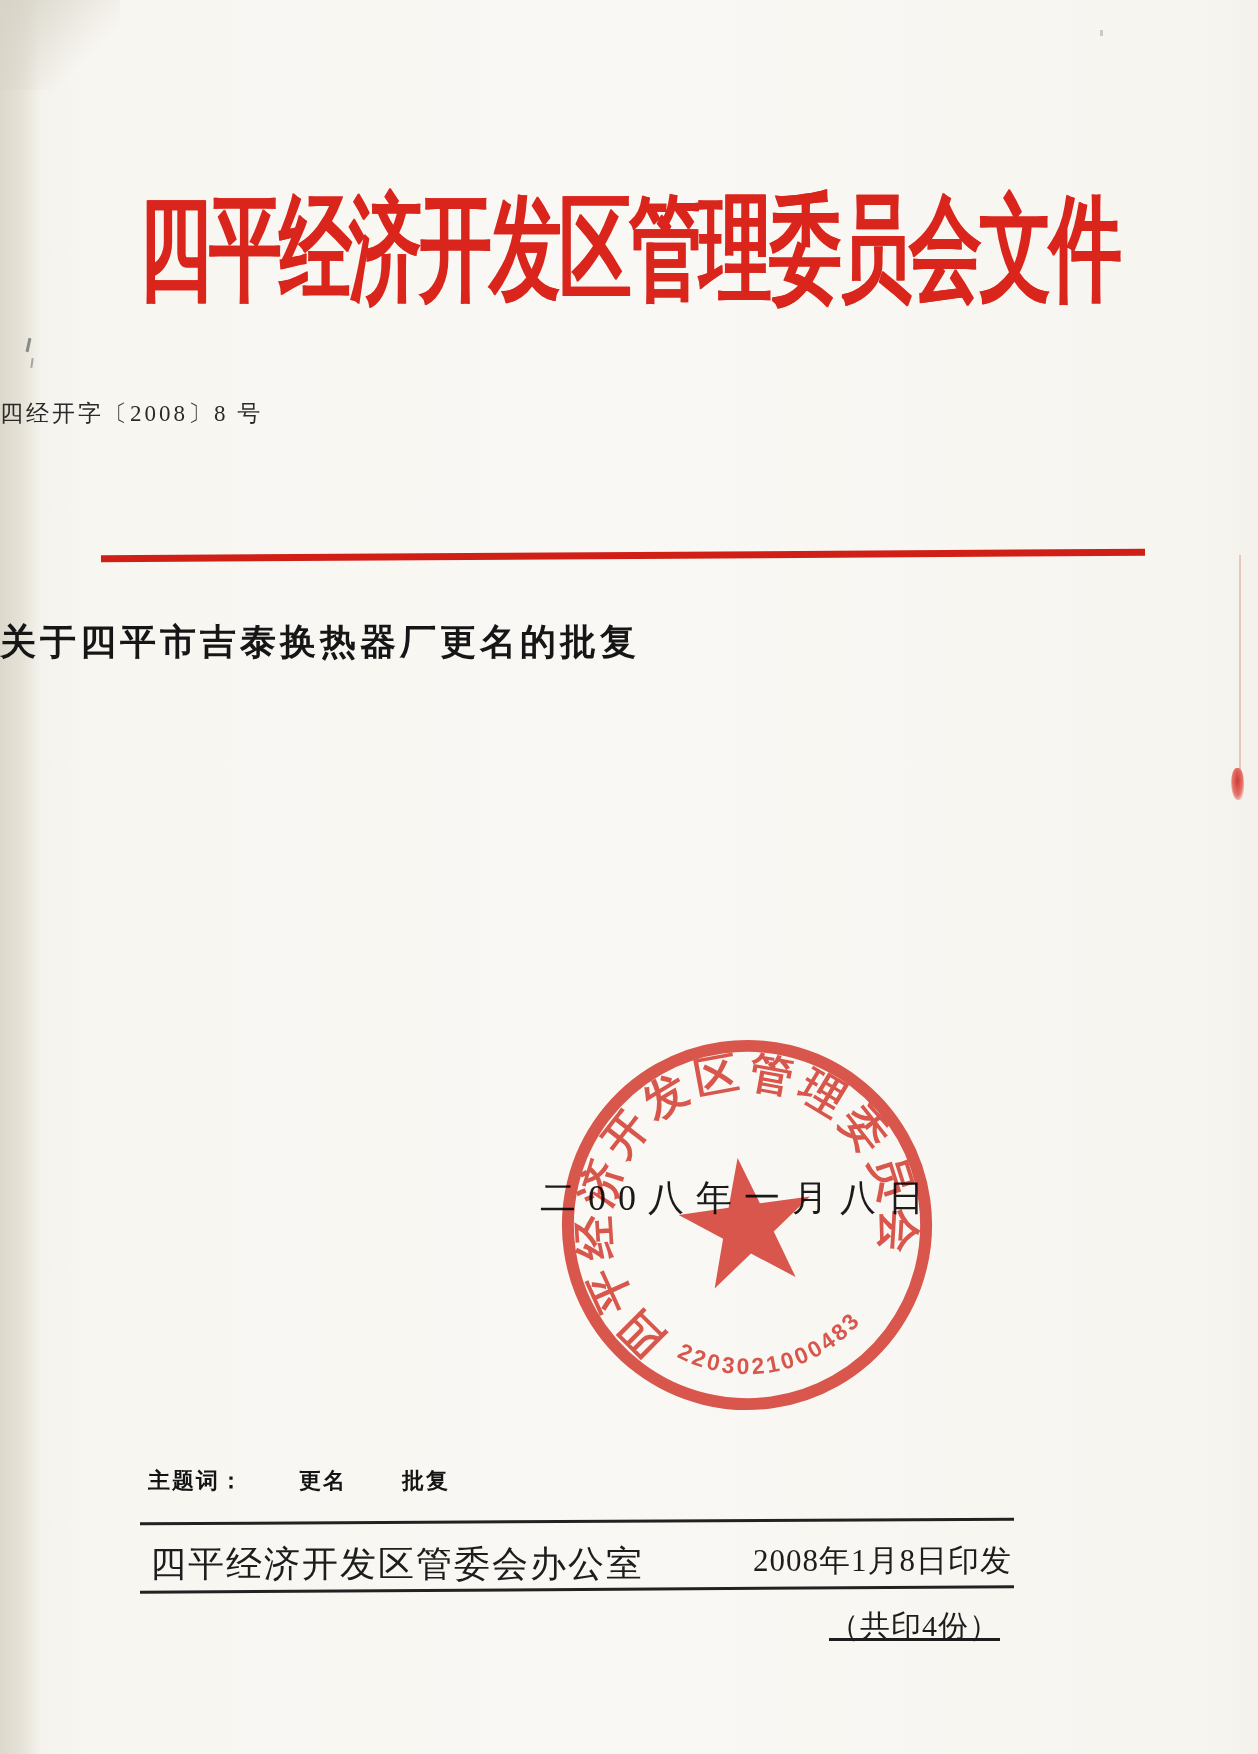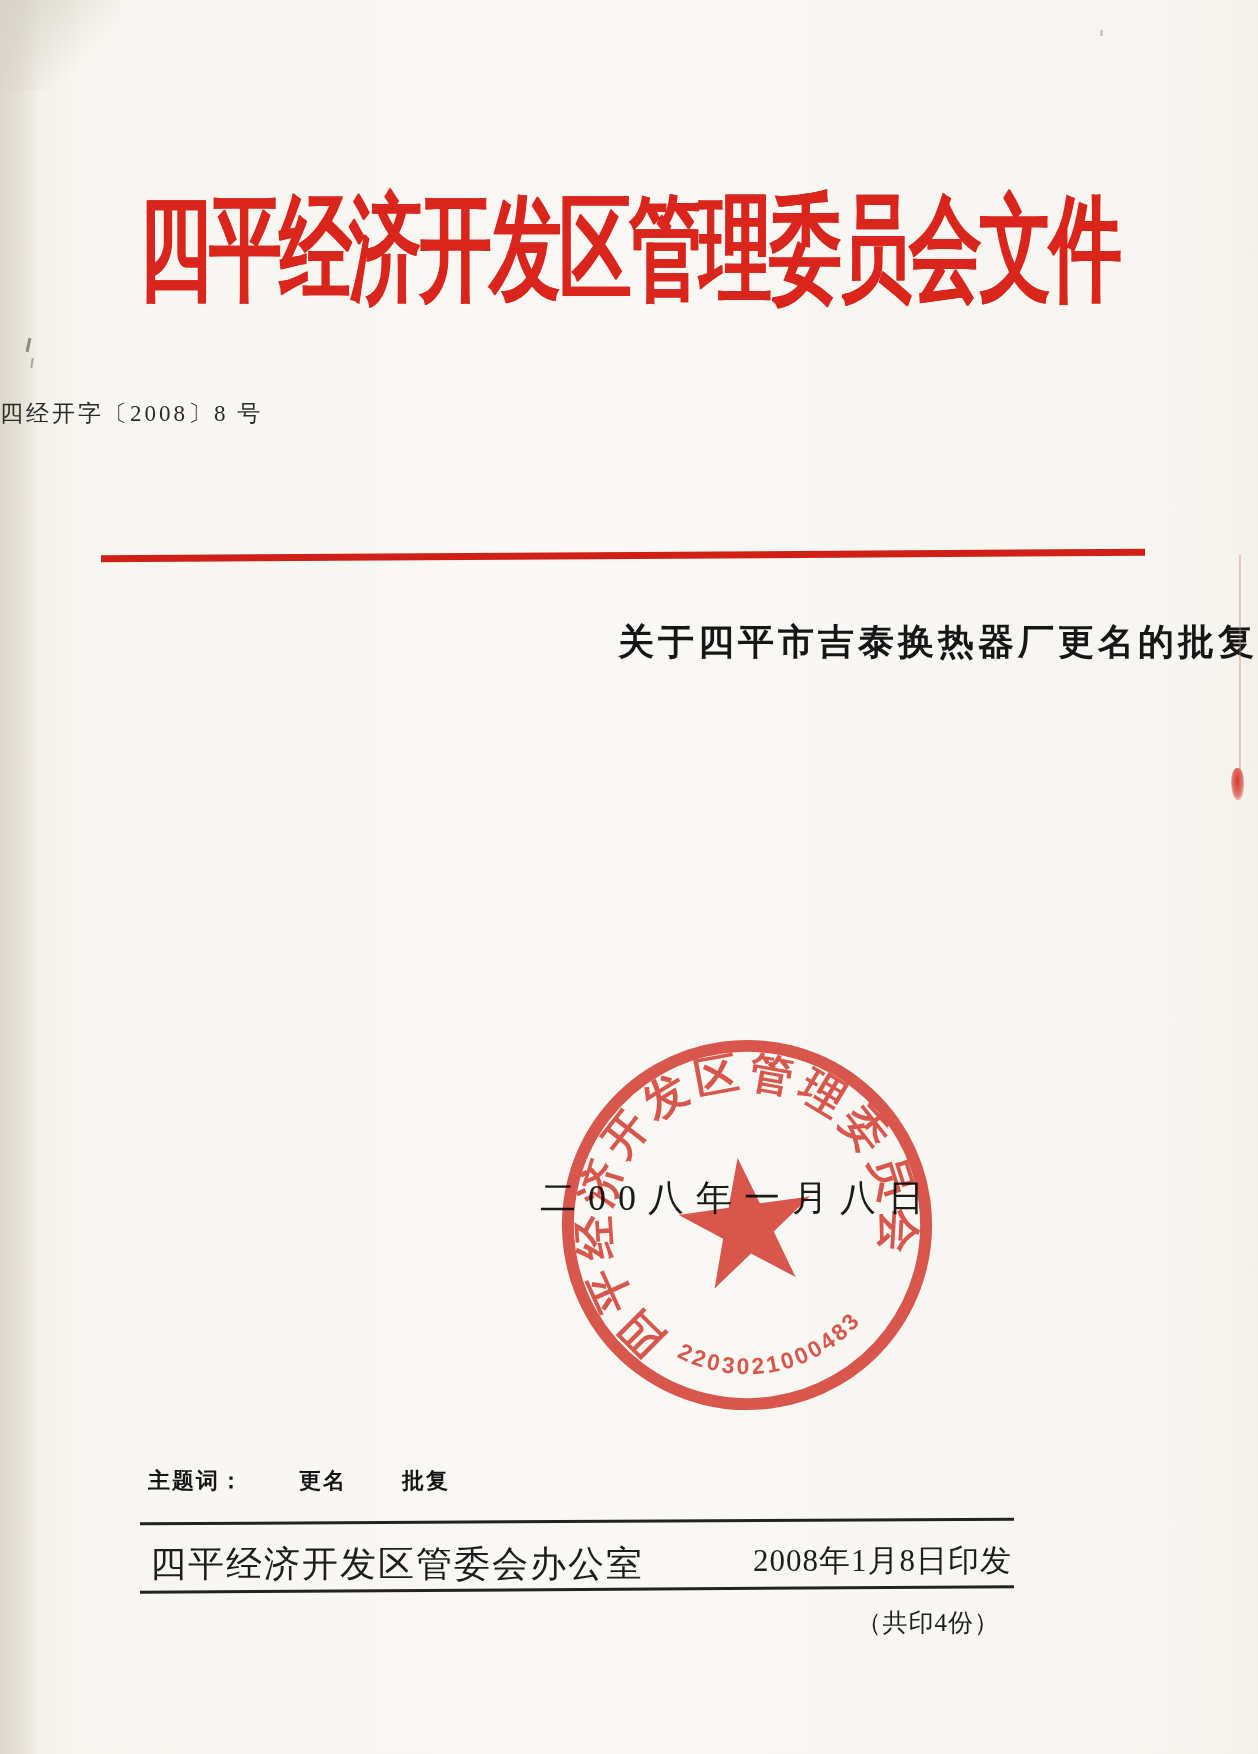--- a/index.html
+++ b/index.html
@@ -39,21 +39,21 @@
     font-size:23px;color:#2a2a2a;
     letter-spacing:3px;
   }
   .red-rule{
     position:absolute;left:101px;top:552px;width:1044px;height:7px;
     background:#cf1f16;
     transform:rotate(-0.35deg);
   }
   .doc-title{
     position:absolute;left:0;top:618px;width:100%;
-    text-align:right;
+    text-align:left;
     font-family:"Liberation Sans", sans-serif;
     font-weight:bold;
     font-size:36px;color:#161616;
     letter-spacing:4px;
   }
   .body-block{
     position:absolute;left:113px;top:712px;width:975px;
     font-size:33px;color:#1c1c1c;
     letter-spacing:1px;
   }
@@ -90,21 +90,21 @@
   .footer-office{
     position:absolute;left:150px;top:1540px;
     font-size:36px;color:#1d1d1d;letter-spacing:2px;
   }
   .footer-date{
     position:absolute;right:246px;top:1540px;
     font-size:31px;color:#1d1d1d;letter-spacing:1px;
   }
   .footer-copies{
     position:absolute;right:258px;top:1606px;
-    font-size:25px;color:#1d1d1d;letter-spacing:1px;
+    font-size:30px;color:#1d1d1d;letter-spacing:1px;text-decoration:underline;
   }
   
   .right-crease{
     position:absolute;left:1239px;top:555px;width:2px;height:240px;
     background:rgba(205,130,120,0.38);
   }
   .red-blob{
     position:absolute;left:1231px;top:768px;width:13px;height:32px;
     background:radial-gradient(ellipse at 50% 40%, #d23a32 0%, #e4766e 55%, rgba(228,118,110,0) 85%);
     border-radius:50% 50% 40% 60%;

